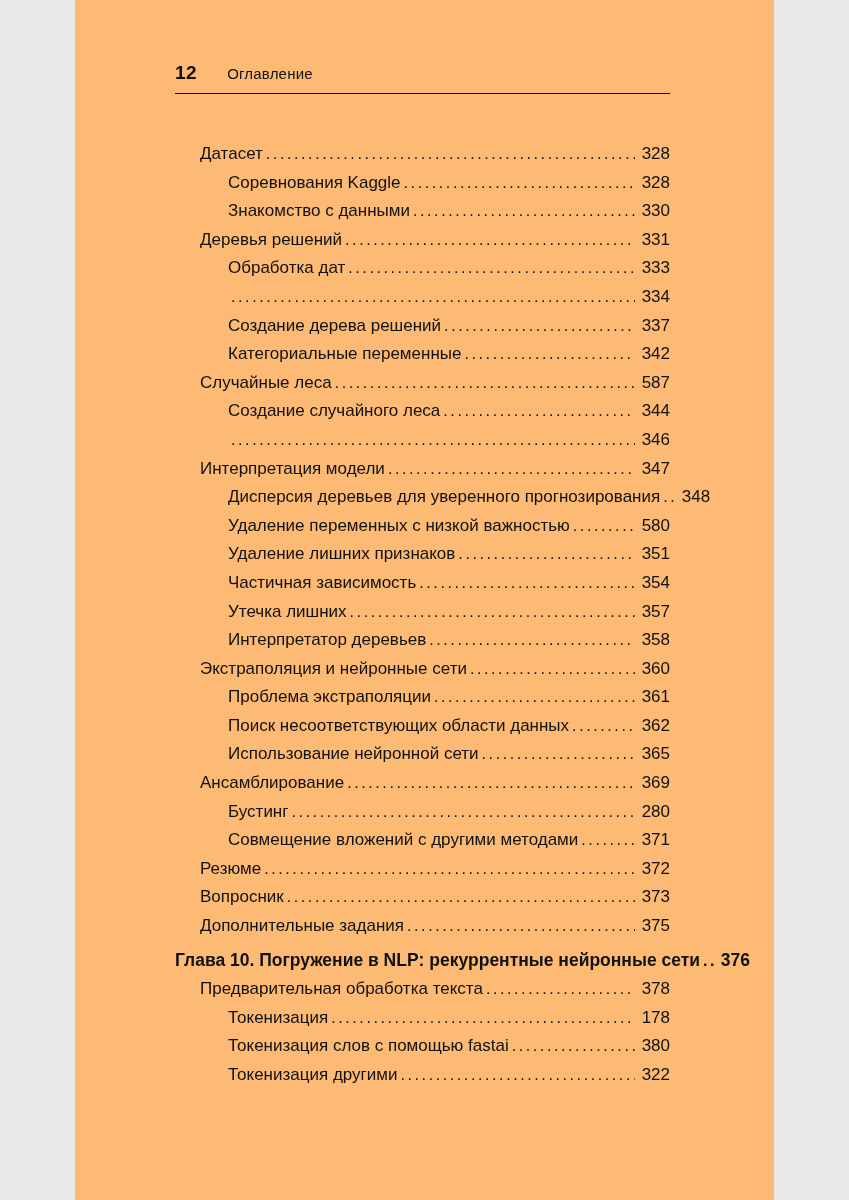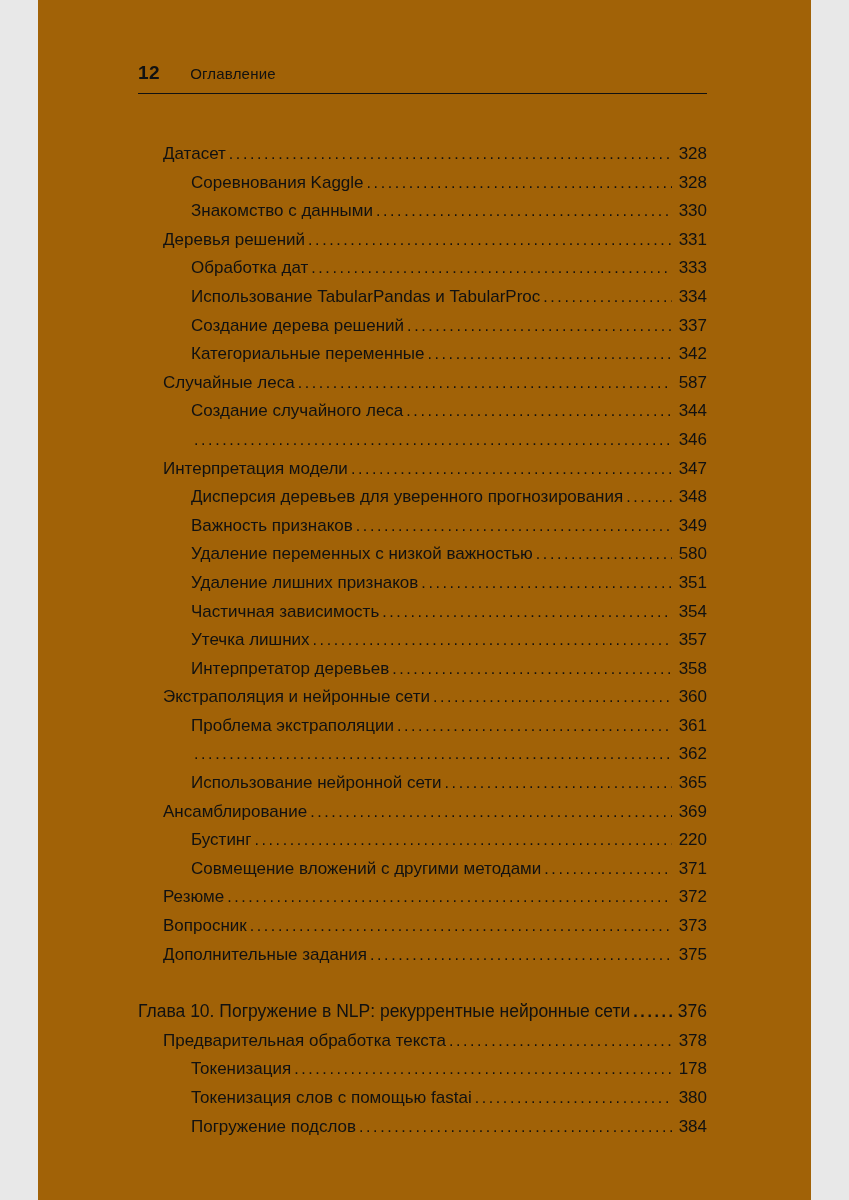--- a/index.html
+++ b/index.html
@@ -4,23 +4,23 @@
 <style>
   * { margin: 0; padding: 0; box-sizing: border-box; }
 
   html, body {
     background: #e8e8e8;
     font-family: "Liberation Sans", sans-serif;
   }
 
   .page {
     position: relative;
-    width: 773px;
+    width: 699px;
     height: 1200px;
-    background: #a16207;
+    background: #fdba74;
     color: #111111;
     margin: 0 auto;
     overflow: hidden;
   }
 
   .content {
     padding: 62px 104px 0 100px; 
   }
 
   
@@ -52,22 +52,22 @@
 
   .toc-entry {
     display: flex;
     align-items: baseline;
     font-size: 17px;
     line-height: 28.6px;
     white-space: nowrap;
   }
 
   .toc-entry.level-0 {
-    font-weight: normal;
-    margin-top: 28px;
+    font-weight: bold;
+    margin-top: 5px;
     font-size: 17.5px;
   }
   .toc-entry.level-1 { padding-left: 25px; justify-content: flex-end; }
   .toc-entry.level-2 { padding-left: 53px; }
 
   .toc-title {
     flex: 0 0 auto;
   }
 
   .toc-leader {
@@ -124,21 +124,20 @@
     <span class="toc-title">Деревья решений</span>
     <span class="toc-leader"></span>
     <span class="toc-page">331</span>
   </div>
         <div class="toc-entry level-2">
     <span class="toc-title">Обработка дат</span>
     <span class="toc-leader"></span>
     <span class="toc-page">333</span>
   </div>
         <div class="toc-entry level-2">
-    <span class="toc-title">Использование TabularPandas и TabularProc</span>
     <span class="toc-leader"></span>
     <span class="toc-page">334</span>
   </div>
         <div class="toc-entry level-2">
     <span class="toc-title">Создание дерева решений</span>
     <span class="toc-leader"></span>
     <span class="toc-page">337</span>
   </div>
         <div class="toc-entry level-2">
     <span class="toc-title">Категориальные переменные</span>
@@ -163,25 +162,20 @@
     <span class="toc-title">Интерпретация модели</span>
     <span class="toc-leader"></span>
     <span class="toc-page">347</span>
   </div>
         <div class="toc-entry level-2">
     <span class="toc-title">Дисперсия деревьев для уверенного прогнозирования</span>
     <span class="toc-leader"></span>
     <span class="toc-page">348</span>
   </div>
         <div class="toc-entry level-2">
-    <span class="toc-title">Важность признаков</span>
-    <span class="toc-leader"></span>
-    <span class="toc-page">349</span>
-  </div>
-        <div class="toc-entry level-2">
     <span class="toc-title">Удаление переменных с низкой важностью</span>
     <span class="toc-leader"></span>
     <span class="toc-page">580</span>
   </div>
         <div class="toc-entry level-2">
     <span class="toc-title">Удаление лишних признаков</span>
     <span class="toc-leader"></span>
     <span class="toc-page">351</span>
   </div>
         <div class="toc-entry level-2">
@@ -203,37 +197,38 @@
     <span class="toc-title">Экстраполяция и нейронные сети</span>
     <span class="toc-leader"></span>
     <span class="toc-page">360</span>
   </div>
         <div class="toc-entry level-2">
     <span class="toc-title">Проблема экстраполяции</span>
     <span class="toc-leader"></span>
     <span class="toc-page">361</span>
   </div>
         <div class="toc-entry level-2">
+    <span class="toc-title">Поиск несоответствующих области данных</span>
     <span class="toc-leader"></span>
     <span class="toc-page">362</span>
   </div>
         <div class="toc-entry level-2">
     <span class="toc-title">Использование нейронной сети</span>
     <span class="toc-leader"></span>
     <span class="toc-page">365</span>
   </div>
         <div class="toc-entry level-1">
     <span class="toc-title">Ансамблирование</span>
     <span class="toc-leader"></span>
     <span class="toc-page">369</span>
   </div>
         <div class="toc-entry level-2">
     <span class="toc-title">Бустинг</span>
     <span class="toc-leader"></span>
-    <span class="toc-page">220</span>
+    <span class="toc-page">280</span>
   </div>
         <div class="toc-entry level-2">
     <span class="toc-title">Совмещение вложений с другими методами</span>
     <span class="toc-leader"></span>
     <span class="toc-page">371</span>
   </div>
         <div class="toc-entry level-1">
     <span class="toc-title">Резюме</span>
     <span class="toc-leader"></span>
     <span class="toc-page">372</span>
@@ -262,20 +257,20 @@
     <span class="toc-title">Токенизация</span>
     <span class="toc-leader"></span>
     <span class="toc-page">178</span>
   </div>
         <div class="toc-entry level-2">
     <span class="toc-title">Токенизация слов с помощью fastai</span>
     <span class="toc-leader"></span>
     <span class="toc-page">380</span>
   </div>
         <div class="toc-entry level-2">
-    <span class="toc-title">Погружение подслов</span>
-    <span class="toc-leader"></span>
-    <span class="toc-page">384</span>
+    <span class="toc-title">Токенизация другими</span>
+    <span class="toc-leader"></span>
+    <span class="toc-page">322</span>
   </div>
       </div>
 
   </div>
 </div>
 
 </body></html>

